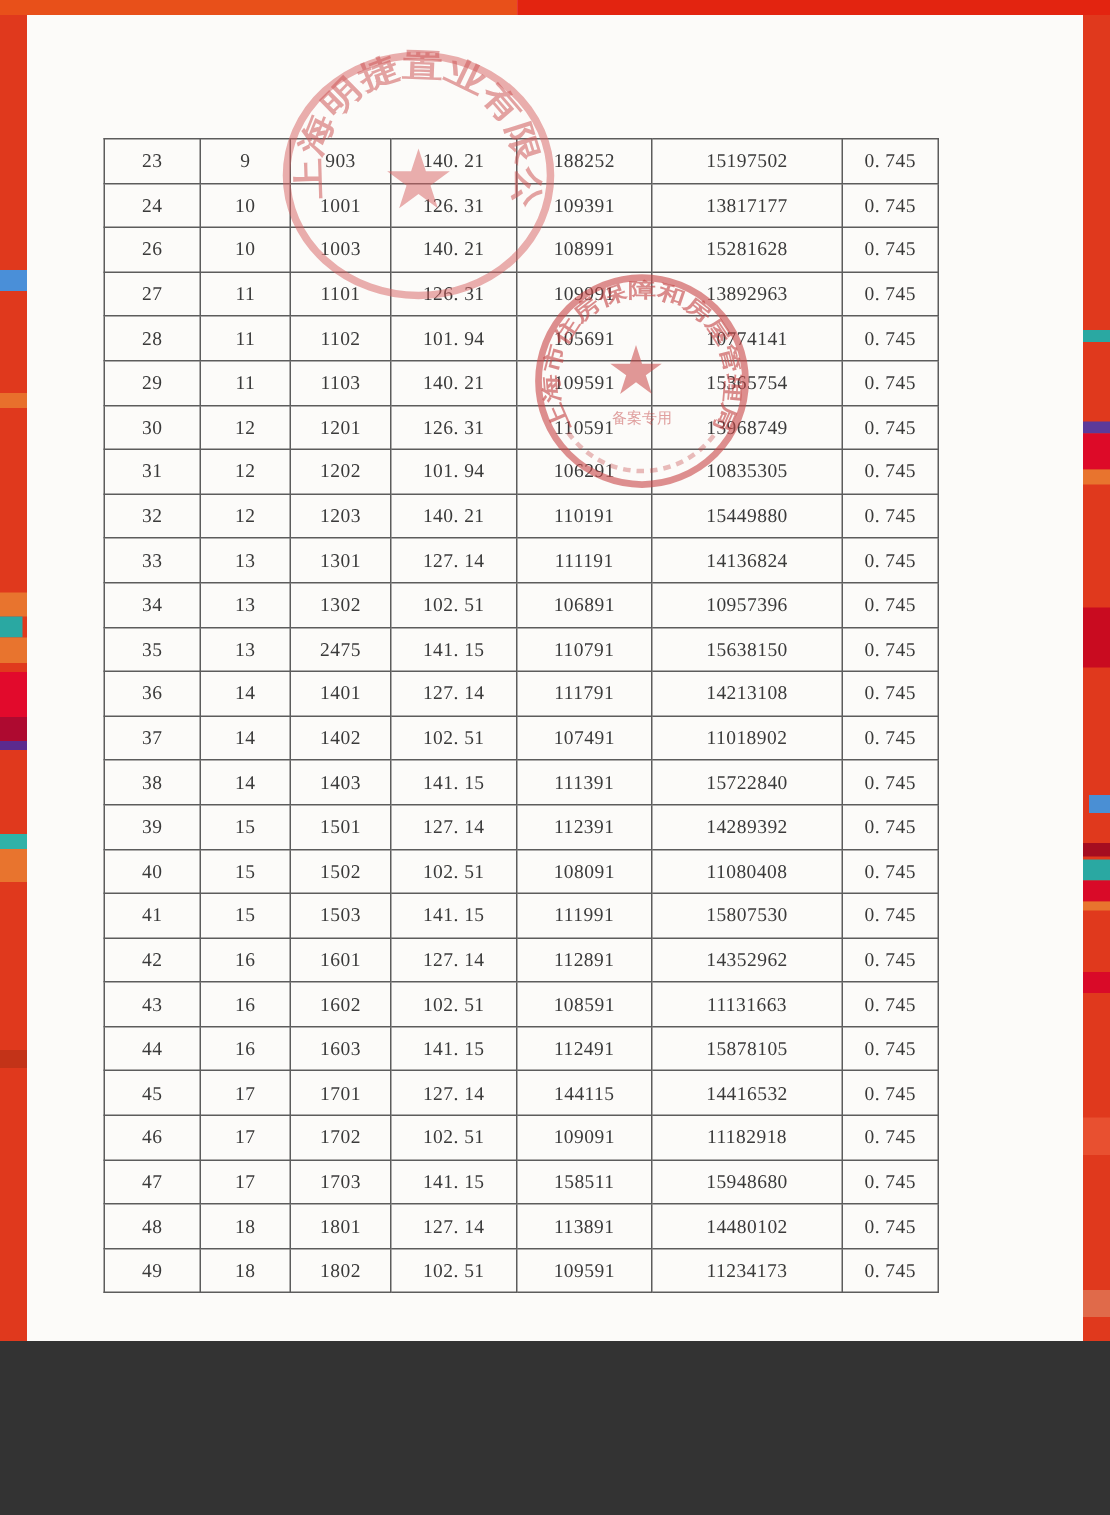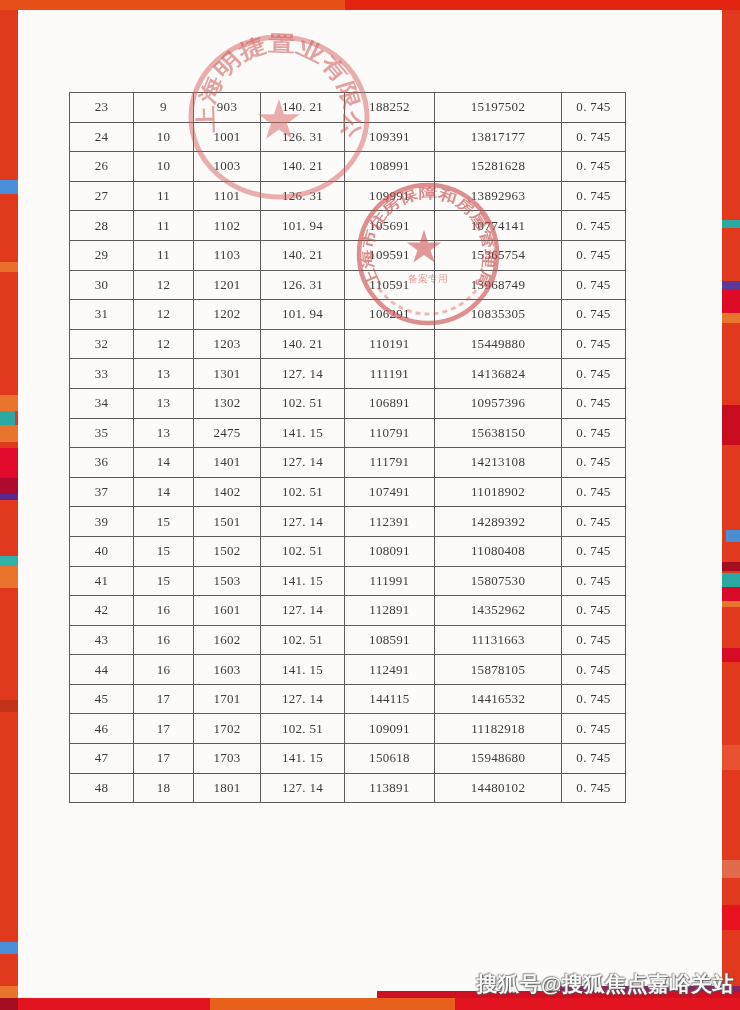--- a/index.html
+++ b/index.html
@@ -1,16 +1,16 @@
 <!DOCTYPE html>
 <html><head>
 <meta charset="utf-8">
 <style>
   html,body{margin:0;padding:0;background:#333;}
-  .canvas{position:relative;width:740px;height:1010px;overflow:hidden;
+  .canvas{position:relative;width:740px;height:894px;overflow:hidden;
           background:#ec4899;font-family:"Liberation Serif","DejaVu Serif",serif;}
   
   .page{position:absolute;left:18px;top:10px;width:704px;height:988px;background:#fcfbf9;z-index:1;}
   
   .strip{position:absolute;}
   .border-left{position:absolute;left:0;top:0;width:18px;height:1010px;background:#e0391d;z-index:2;}
   .border-right{position:absolute;right:0;top:0;width:18px;height:1010px;background:#e0391d;z-index:2;}
   .topbar-l{position:absolute;left:0;top:0;width:345px;height:10px;background:#e8501a;z-index:3;}
   .topbar-r{position:absolute;left:345px;top:0;width:395px;height:10px;background:#e32410;z-index:3;}
   .botbar{position:absolute;left:0;top:998px;width:740px;height:12px;background:#e11420;z-index:3;}
@@ -214,20 +214,29 @@
         <tr>
           <td>37</td>
           <td>14</td>
           <td>1402</td>
           <td>102. 51</td>
           <td>107491</td>
           <td>11018902</td>
           <td>0. 745</td>
         </tr>
         <tr>
+          <td>38</td>
+          <td>14</td>
+          <td>1403</td>
+          <td>141. 15</td>
+          <td>111391</td>
+          <td>15722840</td>
+          <td>0. 745</td>
+        </tr>
+        <tr>
           <td>39</td>
           <td>15</td>
           <td>1501</td>
           <td>127. 14</td>
           <td>112391</td>
           <td>14289392</td>
           <td>0. 745</td>
         </tr>
         <tr>
           <td>40</td>
@@ -290,31 +299,40 @@
           <td>102. 51</td>
           <td>109091</td>
           <td>11182918</td>
           <td>0. 745</td>
         </tr>
         <tr>
           <td>47</td>
           <td>17</td>
           <td>1703</td>
           <td>141. 15</td>
-          <td>150618</td>
+          <td>158511</td>
           <td>15948680</td>
           <td>0. 745</td>
         </tr>
         <tr>
           <td>48</td>
           <td>18</td>
           <td>1801</td>
           <td>127. 14</td>
           <td>113891</td>
           <td>14480102</td>
+          <td>0. 745</td>
+        </tr>
+        <tr>
+          <td>49</td>
+          <td>18</td>
+          <td>1802</td>
+          <td>102. 51</td>
+          <td>109591</td>
+          <td>11234173</td>
           <td>0. 745</td>
         </tr>
       </tbody>
   </table>
 
   <svg class="stamp stamp1" width="184" height="168" viewBox="0 0 184 168">
     <ellipse cx="92" cy="84" rx="88" ry="80" fill="none" stroke="rgba(214,96,96,0.5)" stroke-width="5"></ellipse>
     <polygon transform="translate(92,88)" points="0,-22 -4.94,-6.8 -20.9,-6.8 -7.99,2.6 -12.9,17.8 0,8.4 12.9,17.8 7.99,2.6 20.9,-6.8 4.94,-6.8" fill="rgba(214,96,96,0.5)"></polygon>
     <defs>
       <path id="arc1" d="M 28.3,101 A 66,66 0 1 1 155.7,101" fill="none"></path>

